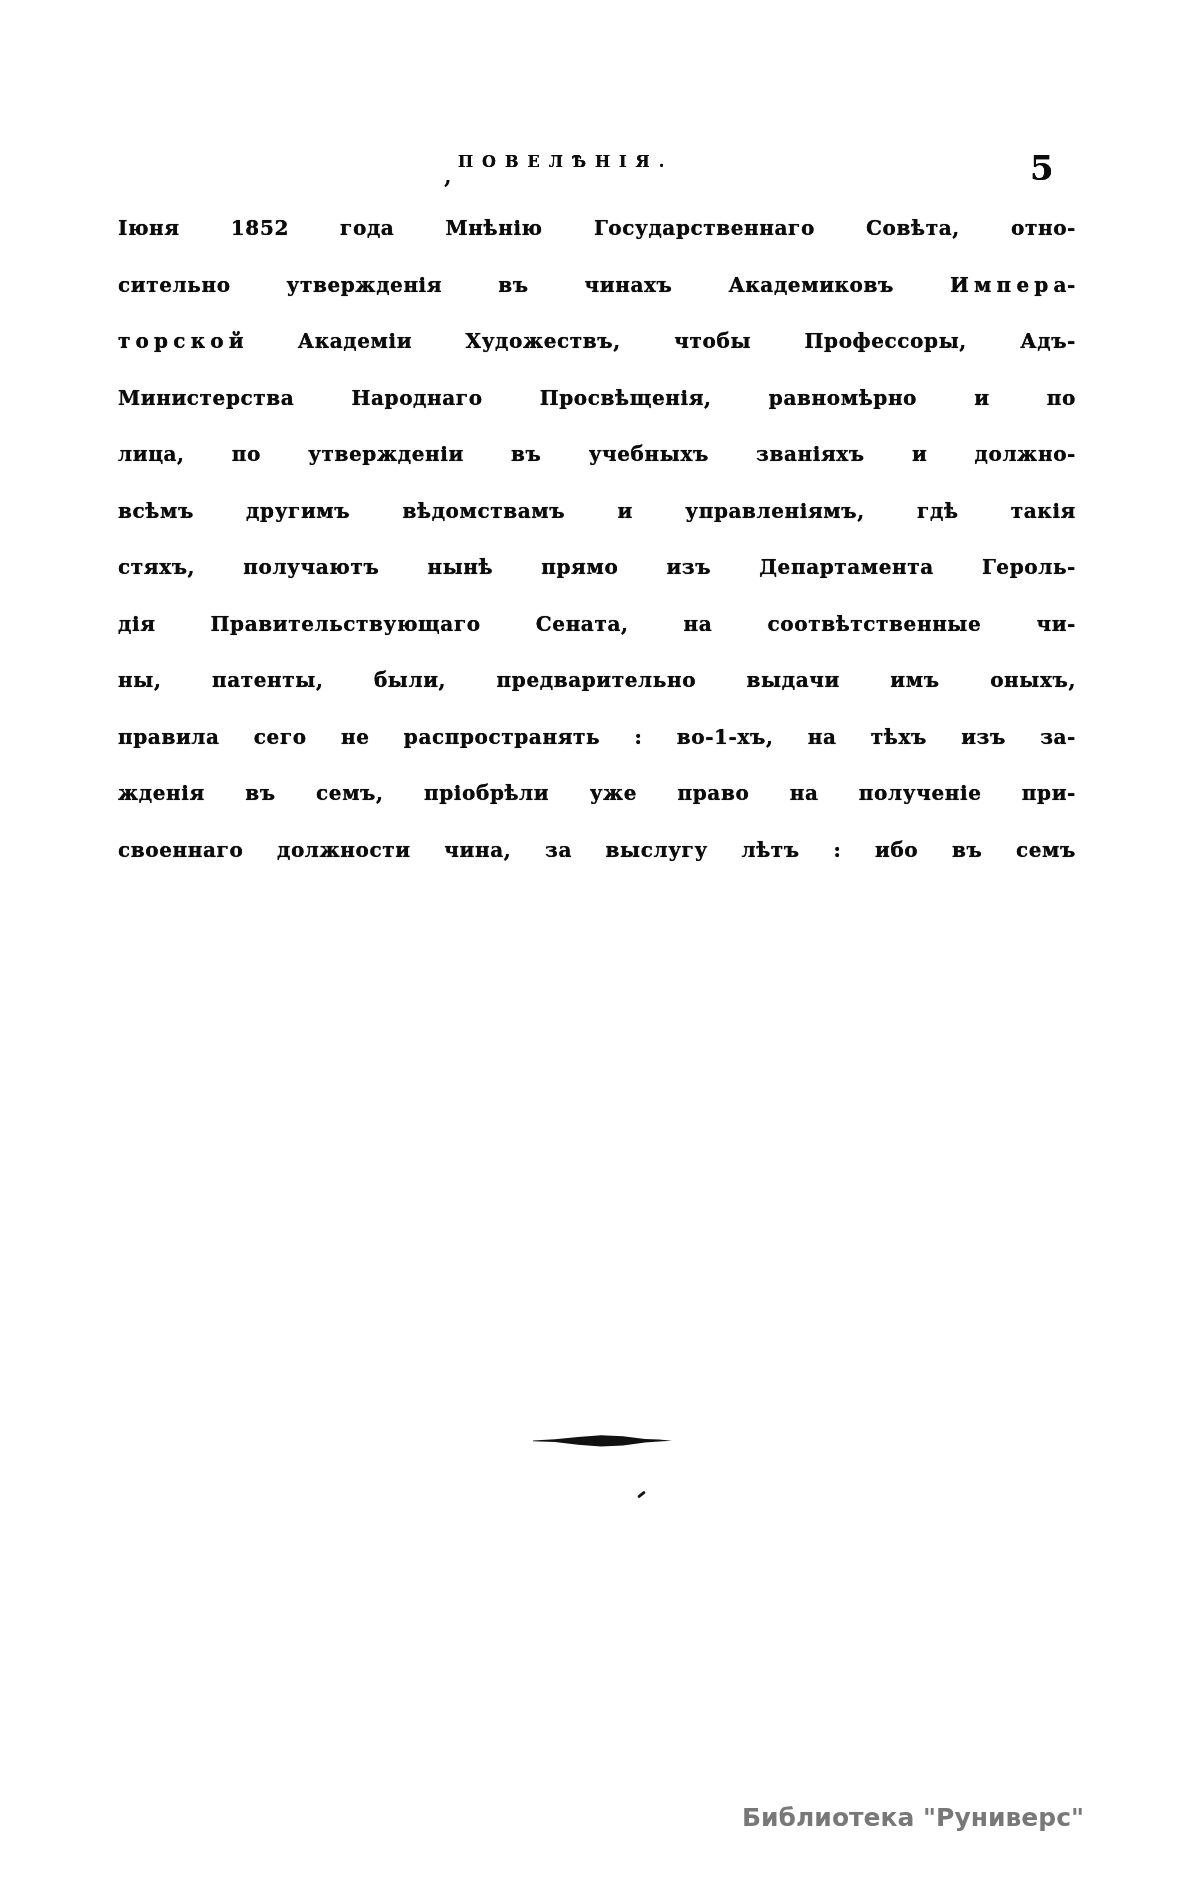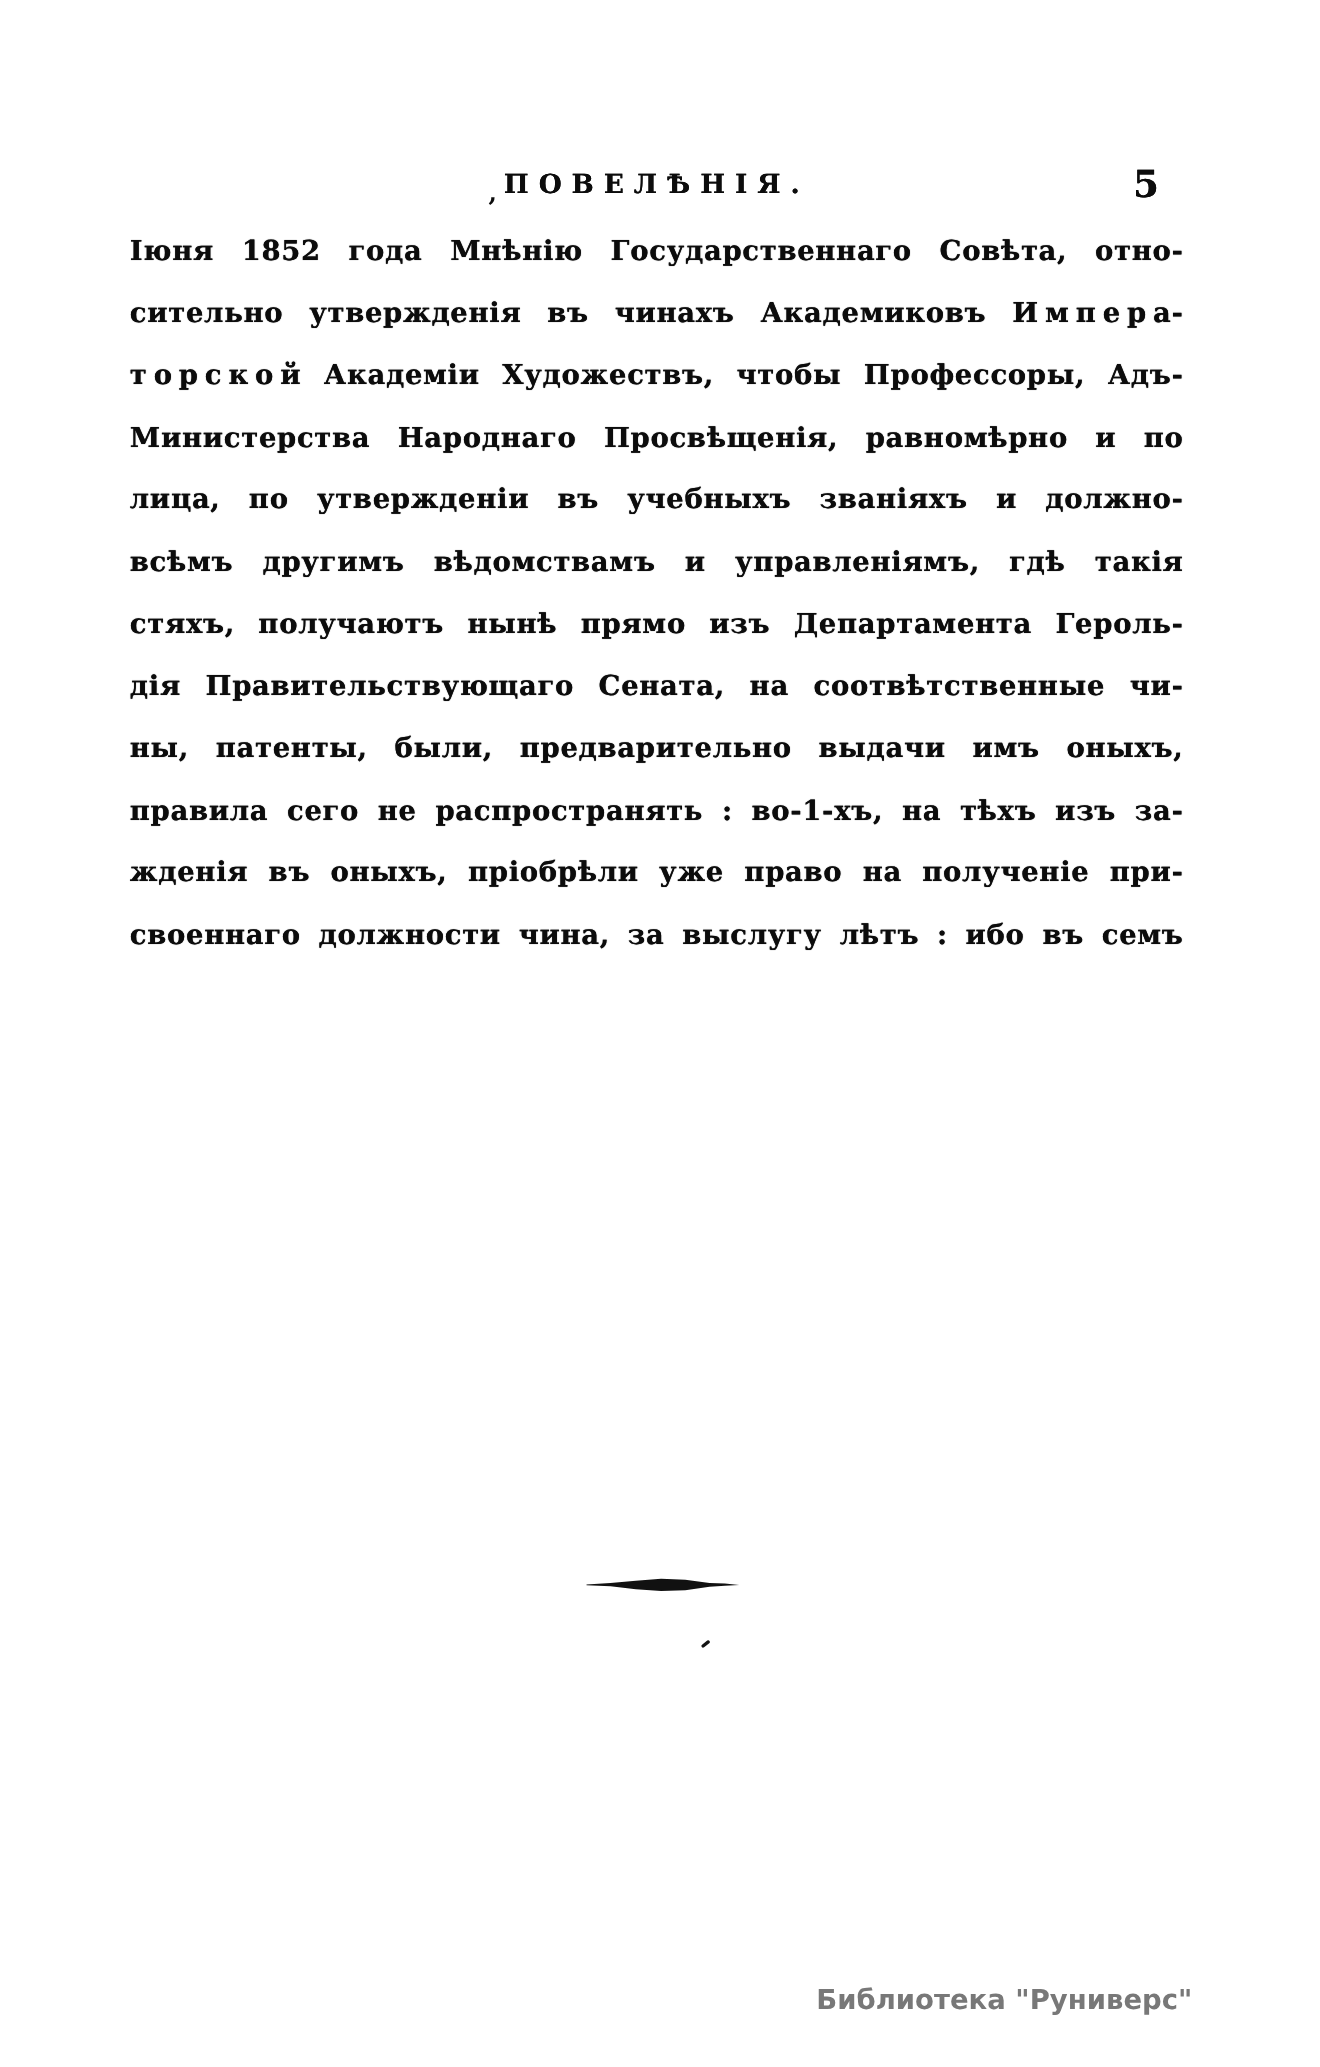--- a/index.html
+++ b/index.html
@@ -23,21 +23,21 @@
     top: 163px;
     font-size: 22px;
     font-weight: 700;
     color: #0c0c0c;
   }
   .running-head {
     position: absolute;
     left: 458px;
     top: 152px;
     margin: 0;
-    font-size: 24px;
+    font-size: 16px;
     font-weight: 700;
     letter-spacing: 9px;
     white-space: nowrap;
     text-shadow: 0 0 0.6px currentColor;
   }
   .page-number {
     position: absolute;
     left: 1030px;
     top: 148px;
     font-size: 34px;
@@ -45,21 +45,21 @@
     text-shadow: 0 0 0.6px currentColor;
   }
   .body-text {
     position: absolute;
     left: 118px;
     top: 200px;
     width: 958px;
   }
   .body-text p.line {
     margin: 0;
-    font-size: 25px;
+    font-size: 20px;
     font-weight: 700;
     line-height: 56.5px;
     letter-spacing: 0.6px;
     word-spacing: 3px;
     text-align: justify;
     text-align-last: justify;
     white-space: normal;
     text-shadow: 0 0 0.7px currentColor;
   }
   .divider {
@@ -101,21 +101,21 @@
     <p class="line">Іюня 1852 года Мнѣнію Государственнаго Совѣта, отно-</p>
     <p class="line">сительно утвержденія въ чинахъ Академиковъ И м п е р а-</p>
     <p class="line">т о р с к о й Академіи Художествъ, чтобы Профессоры, Адъ-</p>
     <p class="line">Министерства Народнаго Просвѣщенія, равномѣрно и по</p>
     <p class="line">лица, по утвержденіи въ учебныхъ званіяхъ и должно-</p>
     <p class="line">всѣмъ другимъ вѣдомствамъ и управленіямъ, гдѣ такія</p>
     <p class="line">стяхъ, получаютъ нынѣ прямо изъ Департамента Героль-</p>
     <p class="line">дія Правительствующаго Сената, на соотвѣтственные чи-</p>
     <p class="line">ны, патенты, были, предварительно выдачи имъ оныхъ,</p>
     <p class="line">правила сего не распространять : во-1-хъ, на тѣхъ изъ за-</p>
-    <p class="line">жденія въ оныхъ, пріобрѣли уже право на полученіе при-</p>
+    <p class="line">жденія въ семъ, пріобрѣли уже право на полученіе при-</p>
     <p class="line">своеннаго должности чина, за выслугу лѣтъ : ибо въ семъ</p>
 
   </div>
 
   <svg class="divider" width="139" height="14" viewBox="0 0 139 14" aria-hidden="true">
     <polygon fill="#111111" points="0,6.5 22,5.2 45,3 68,1.2 90,2.2 112,5 126,5.6 139,6.8 126,7.6 112,8.4 90,11.6 68,12.4 45,10.8 22,8 0,7.2"></polygon>
   </svg>
 
   <div class="ink-speck"></div>
 

